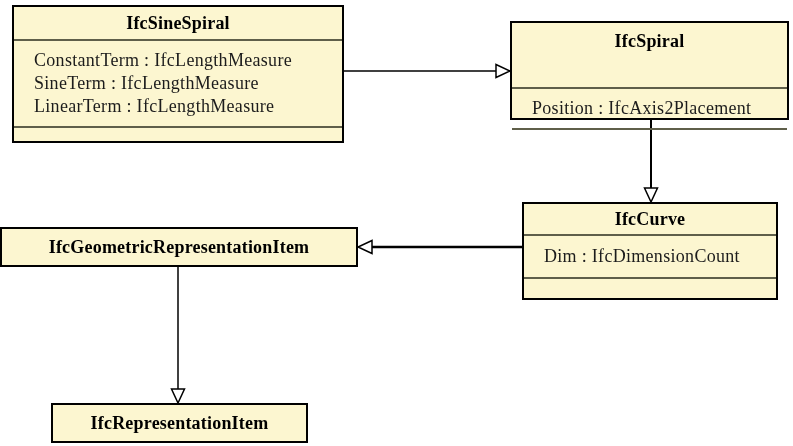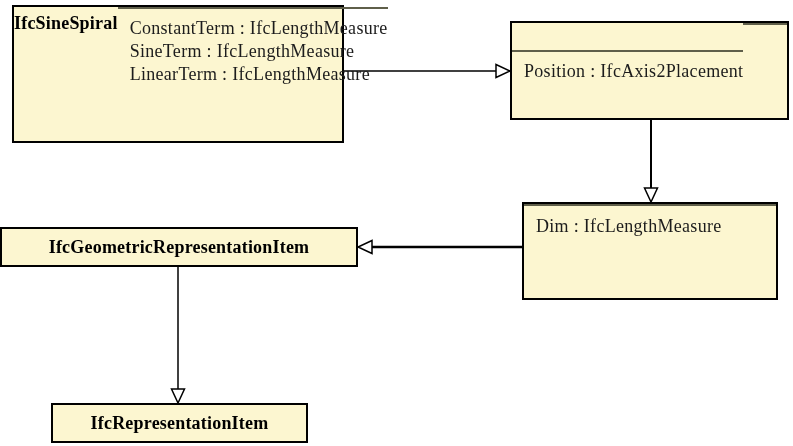--- a/index.html
+++ b/index.html
@@ -20,21 +20,21 @@
     left: 0; top: 0;
     width: 793px;
     height: 446px;
   }
   .uml-box {
     position: absolute;
     box-sizing: border-box;
     background: #fcf6d0;
     border: 2px solid #000000;
     display: flex;
-    flex-direction: row;
+    flex-direction: column;
   }
   .uml-title {
     font-weight: bold;
     font-size: 18px;
     color: #000000;
     text-align: center;
     display: flex;
     align-items: center;
     justify-content: center;
     flex: 0 0 auto;
@@ -44,21 +44,21 @@
     border-top: 2px solid #5f5f4a;
     display: flex;
     flex-direction: column;
     justify-content: center;
     flex: 0 0 auto;
   }
   .uml-attr {
     font-size: 18px;
     color: #1c1c1c;
     line-height: 23px;
-    padding-left: 12px;
+    padding-left: 20px;
     letter-spacing: 0.3px;
     white-space: nowrap;
   }
   .uml-empty {
     border-top: 2px solid #5f5f4a;
     flex: 1 1 auto;
   }
   .single .uml-title { flex: 1 1 auto; }
 </style>
 </head>
@@ -93,29 +93,31 @@
     <div class="uml-title" style="height:32px;">IfcSineSpiral</div>
     <div class="uml-attrs" style="height:85px;">
       <div class="uml-attr">ConstantTerm : IfcLengthMeasure</div>
       <div class="uml-attr">SineTerm : IfcLengthMeasure</div>
       <div class="uml-attr">LinearTerm : IfcLengthMeasure</div>
     </div>
     <div class="uml-empty"></div>
   </div>
 
   <div class="uml-box" style="left:510px; top:21px; width:279px; height:99px;">
+    <div class="uml-title" style="height:37px;">IfcSpiral</div>
     <div class="uml-attrs" style="height:39px;margin-top:27px;">
       <div class="uml-attr">Position : IfcAxis2Placement</div>
     </div>
     <div class="uml-empty"></div>
   </div>
 
   <div class="uml-box" style="left:522px; top:202px; width:256px; height:98px;">
+    <div class="uml-title" style="height:30px;">IfcCurve</div>
     <div class="uml-attrs" style="height:41px;">
-      <div class="uml-attr">Dim : IfcLengthMeasure</div>
+      <div class="uml-attr">Dim : IfcDimensionCount</div>
     </div>
     <div class="uml-empty"></div>
   </div>
 
   <div class="uml-box single" style="left:0px; top:227px; width:358px; height:40px;">
     <div class="uml-title">IfcGeometricRepresentationItem</div>
   </div>
 
   <div class="uml-box single" style="left:51px; top:403px; width:257px; height:40px;">
     <div class="uml-title">IfcRepresentationItem</div>

